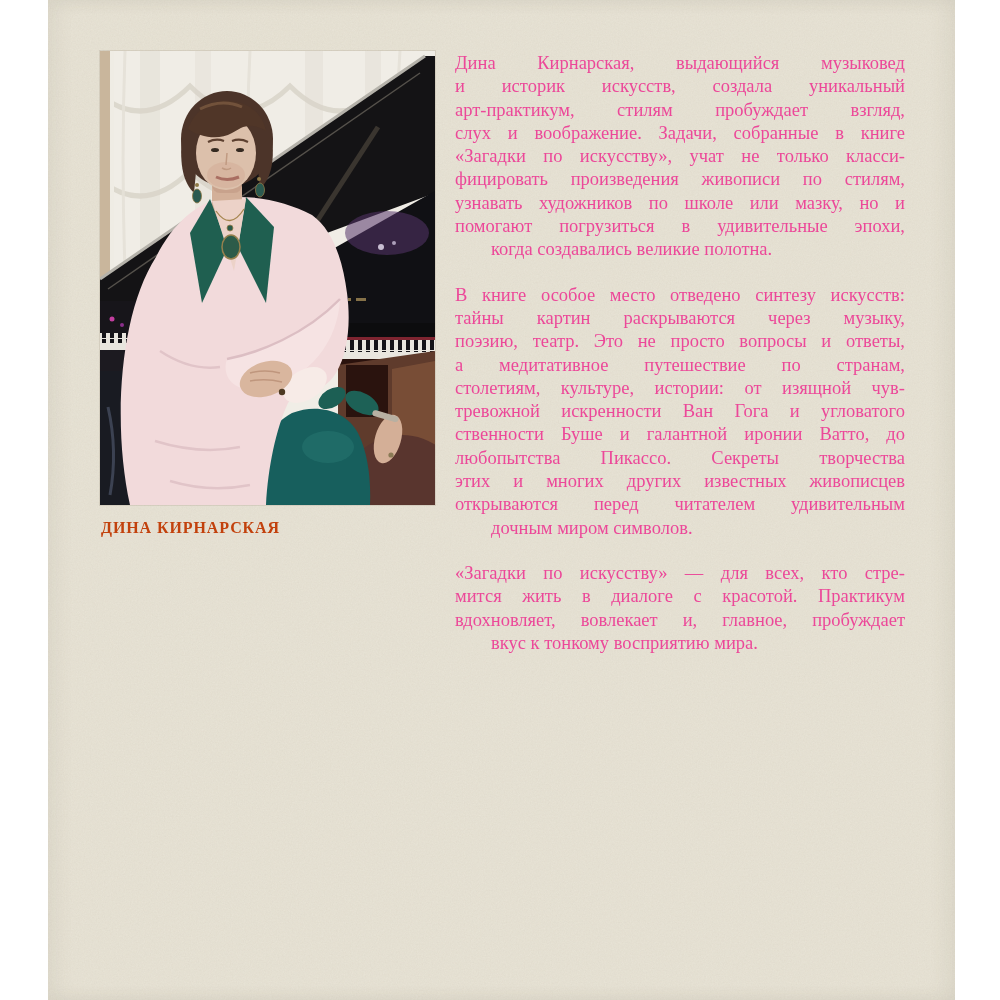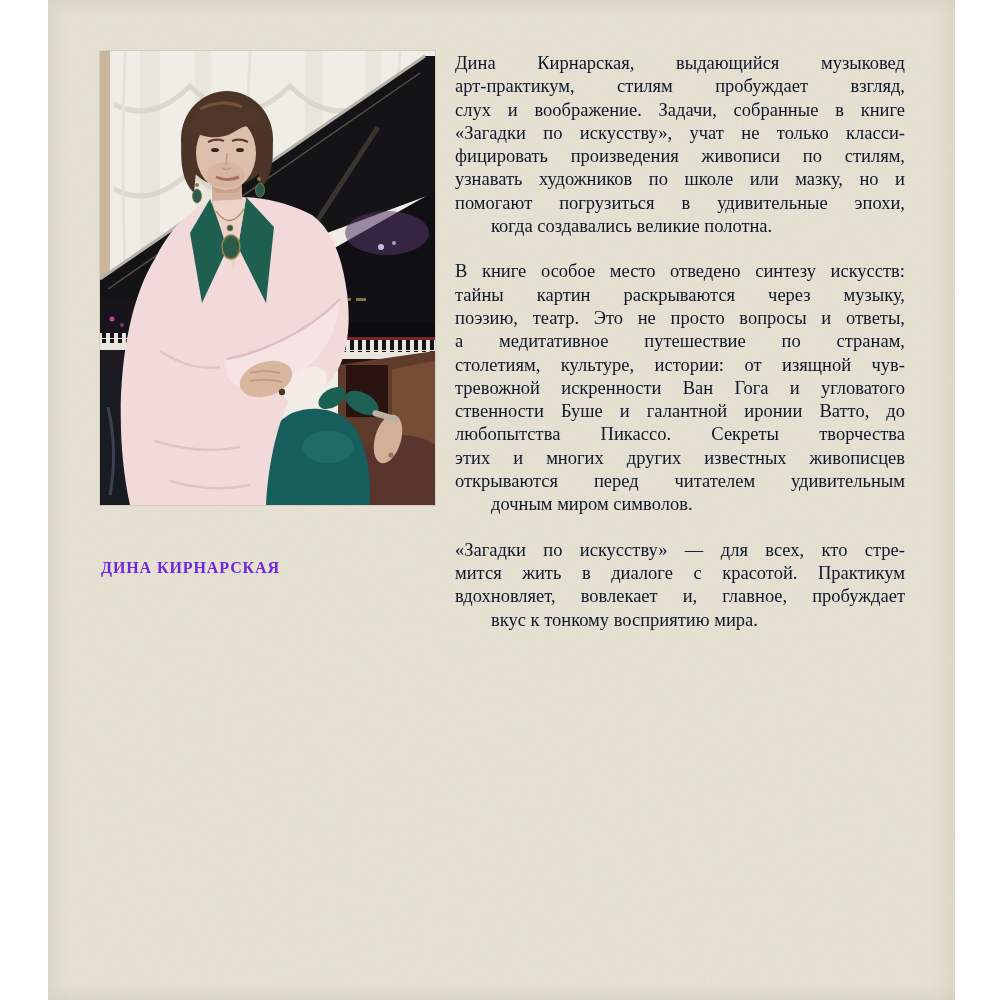--- a/index.html
+++ b/index.html
@@ -4,23 +4,23 @@
 <style>
   html,body{margin:0;padding:0;background:#ffffff;}
   .canvas{position:relative;width:1000px;height:1000px;background:#ffffff;overflow:hidden;
           font-family:"Liberation Serif", serif;}
   .page{position:absolute;left:48px;top:0;width:907px;height:1000px;background:#e7e2d4;
         box-shadow:inset -10px 0 18px rgba(90,80,60,0.07), inset 10px 0 18px rgba(90,80,60,0.06);}
   .grain{position:absolute;left:0;top:0;pointer-events:none;}
   .photo{position:absolute;left:100px;top:51px;width:335px;height:454px;display:block;
          box-shadow:0 0 0 1px rgba(120,110,90,0.15);}
   .caption{position:absolute;left:101px;top:518px;width:340px;
-           font-weight:700;font-size:16px;line-height:20px;letter-spacing:0.9px;color:#6d28d9;margin-top:40px;}
+           font-weight:700;font-size:16px;line-height:20px;letter-spacing:0.9px;color:#c2410c;}
   .description{position:absolute;left:455px;top:52px;width:450px;
-               font-size:18.5px;line-height:23.3px;color:#0f172a;}
+               font-size:18.5px;line-height:23.3px;color:#ec4899;}
   .para{margin:0 0 22px 0;}
   .line{text-align:justify;text-align-last:justify;white-space:nowrap;}
   .line.last{text-align-last:left;margin-left:36px;}
 </style>
 </head>
 <body>
 
 <div class="canvas">
   <div class="page">
     <svg class="grain" width="907" height="1000" aria-hidden="true">
@@ -165,20 +165,21 @@
         <ellipse cx="160" cy="139" rx="4.5" ry="7" fill="#2b5a50" stroke="#8f7a47" stroke-width="0.8"></ellipse>
       </g>
     </g>
   </svg>
 
   <div class="caption">ДИНА КИРНАРСКАЯ</div>
 
   <div class="description">
       <div class="para">
         <div class="line">Дина Кирнарская, выдающийся музыковед</div>
+        <div class="line">и историк искусств, создала уникальный</div>
         <div class="line">арт-практикум, стилям пробуждает взгляд,</div>
         <div class="line">слух и воображение. Задачи, собранные в книге</div>
         <div class="line">«Загадки по искусству», учат не только класси-</div>
         <div class="line">фицировать произведения живописи по стилям,</div>
         <div class="line">узнавать художников по школе или мазку, но и</div>
         <div class="line">помогают погрузиться в удивительные эпохи,</div>
         <div class="line last">когда создавались великие полотна.</div>
       </div>
       <div class="para">
         <div class="line">В книге особое место отведено синтезу искусств:</div>

